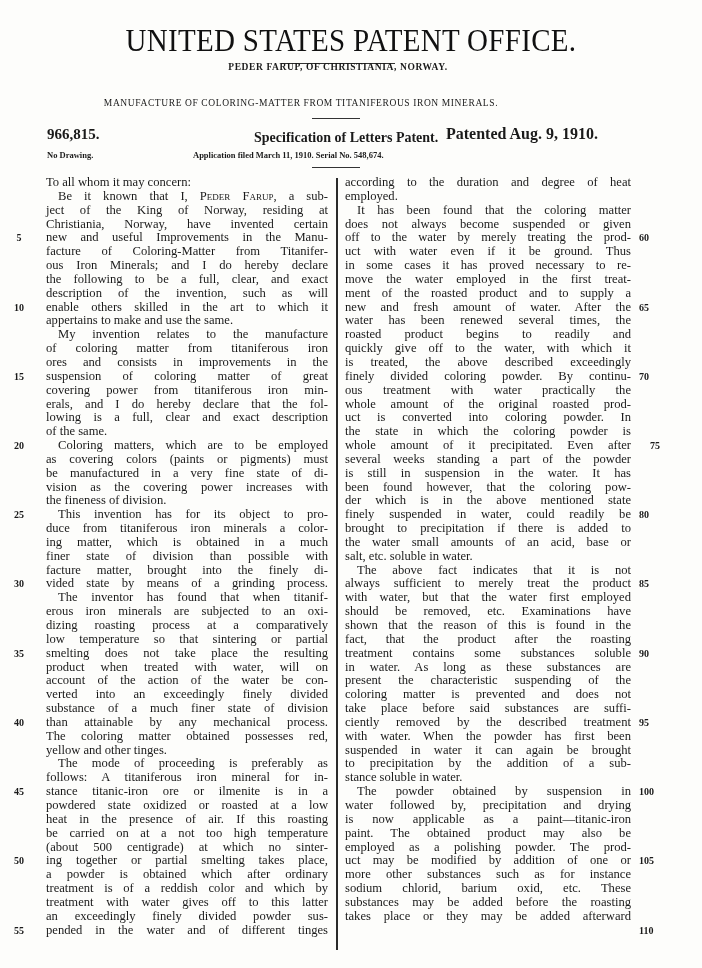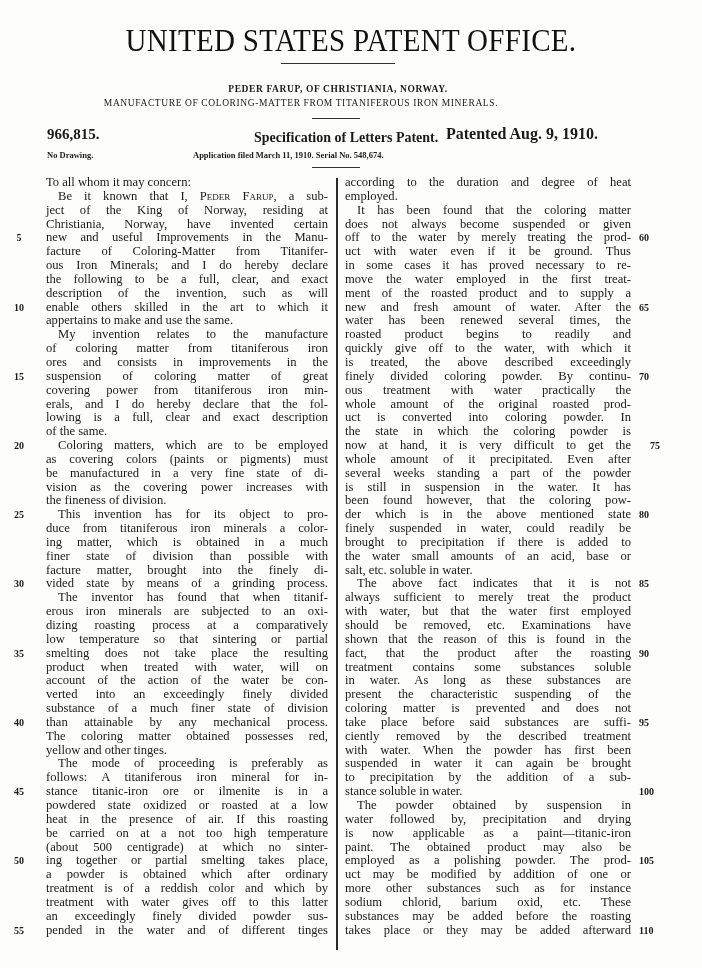--- a/index.html
+++ b/index.html
@@ -26,21 +26,21 @@
       color: #111;
       transform: scaleY(1.08);
     }
     .rule {
       position: absolute;
       height: 1px;
       background: #333;
     }
     .inventor {
       position: absolute;
-      top: 84px;
+      top: 62px;
       left: 0;
       width: 676px;
       text-align: center;
       font-size: 9.5px;
       font-weight: bold;
       letter-spacing: 0.6px;
     }
     .subject {
       position: absolute;
       top: 98px;
@@ -224,21 +224,20 @@
       <div class="line">water has been renewed several times, the</div>
       <div class="line">roasted product begins to readily and</div>
       <div class="line">quickly give off to the water, with which it</div>
       <div class="line">is treated, the above described exceedingly</div>
       <div class="line">finely divided coloring powder.  By continu-</div>
       <span class="lnum right" style="top: 194px;">70</span>
       <div class="line">ous treatment with water practically the</div>
       <div class="line">whole amount of the original roasted prod-</div>
       <div class="line">uct is converted into coloring powder.  In</div>
       <div class="line">the state in which the coloring powder is</div>
-      <div class="line">now at hand, it is very difficult to get the</div>
       <span class="lnum right" style="top: 263px; margin-left: 11px;">75</span>
       <div class="line">whole amount of it precipitated.  Even after</div>
       <div class="line">several weeks standing a part of the powder</div>
       <div class="line">is still in suspension in the water.  It has</div>
       <div class="line">been found however, that the coloring pow-</div>
       <div class="line">der which is in the above mentioned state</div>
       <span class="lnum right" style="top: 332px;">80</span>
       <div class="line">finely suspended in water, could readily be</div>
       <div class="line">brought to precipitation if there is added to</div>
       <div class="line">the water small amounts of an acid, base or</div>

